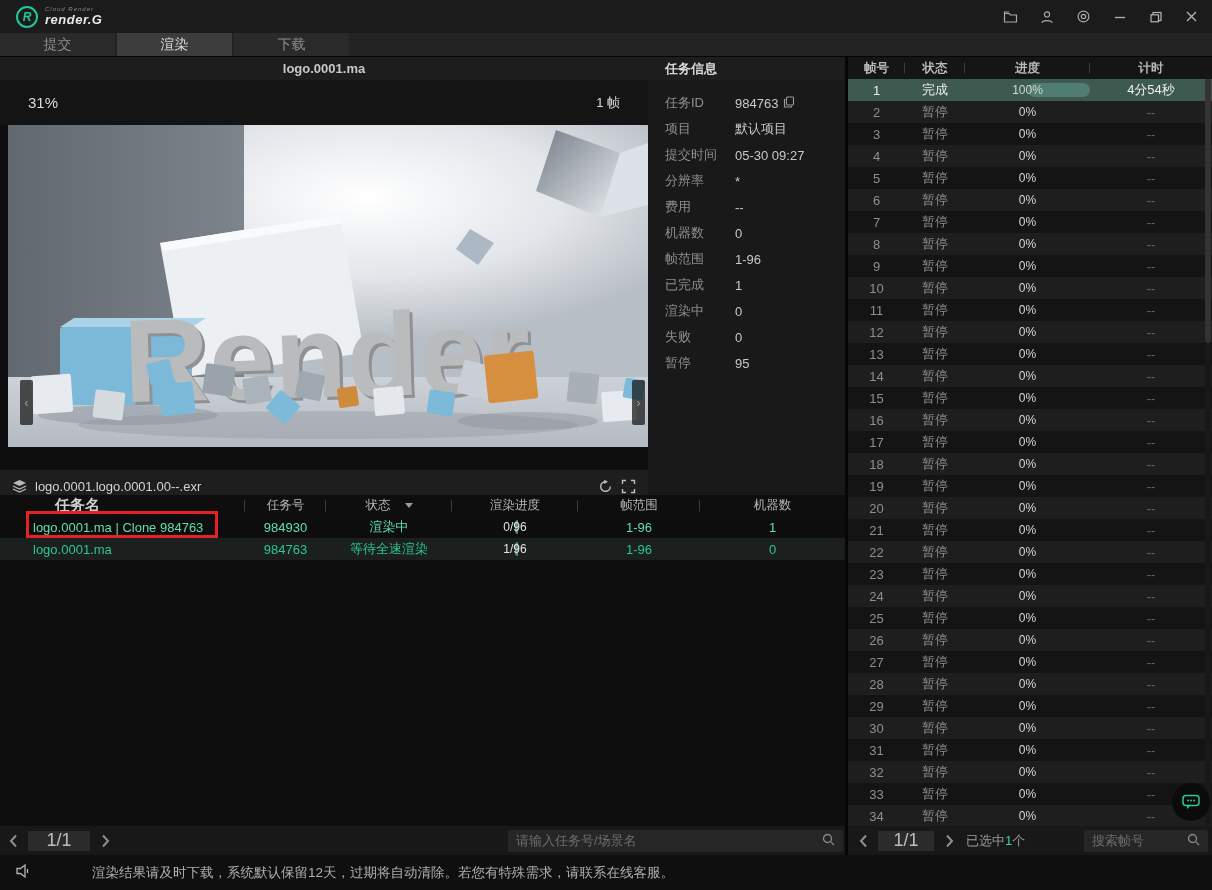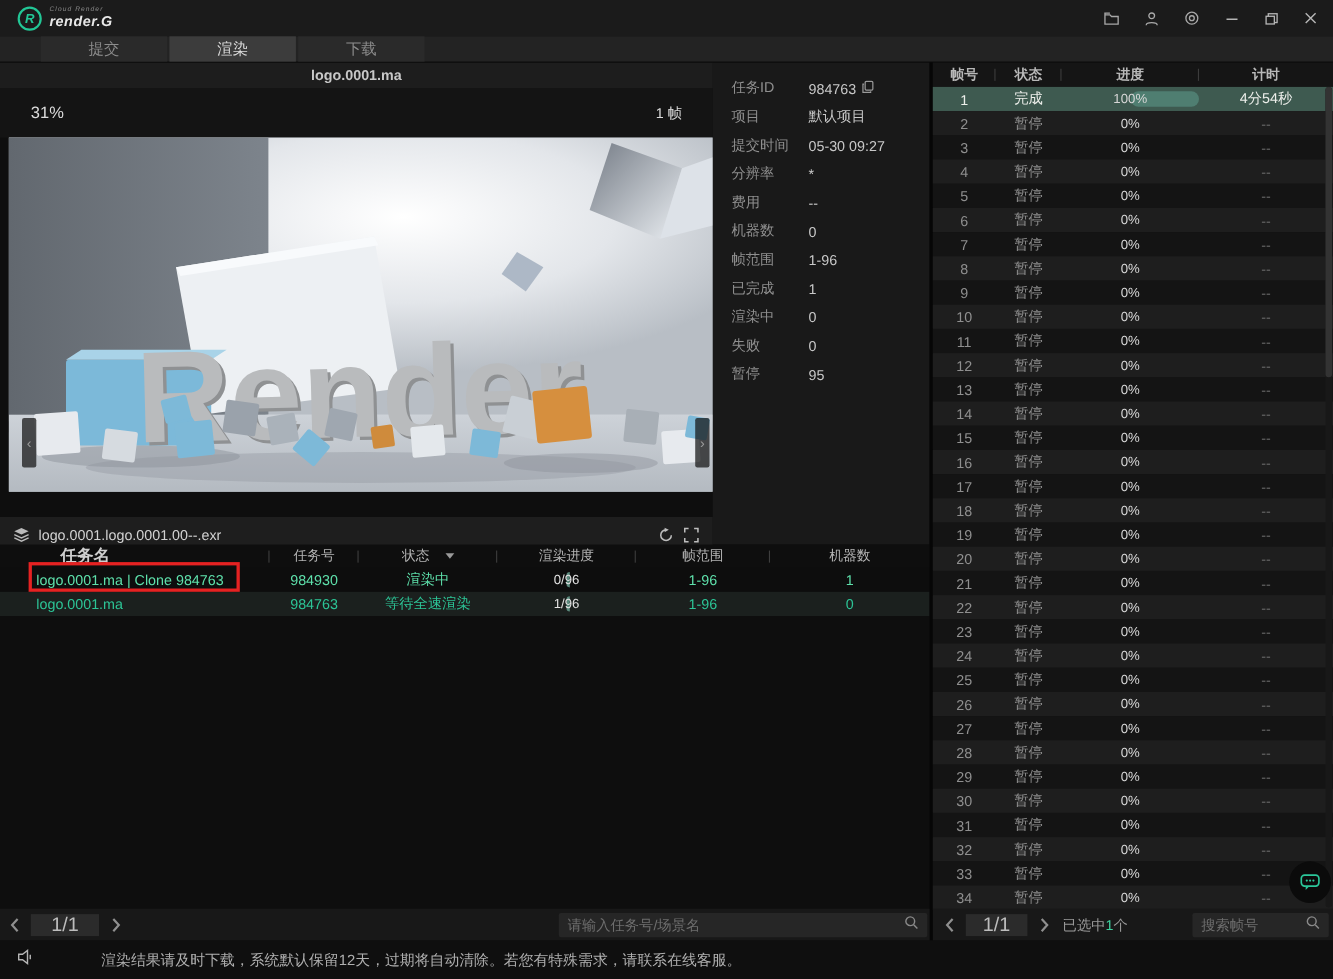--- a/index.html
+++ b/index.html
@@ -9,21 +9,21 @@
   
   .titlebar { position:absolute; left:0; top:0; width:1212px; height:33px; background:#1b1b1b; display:flex; align-items:center; }
   .logo-wrap { display:flex; align-items:center; gap:7px; margin-left:16px; }
   .logo-circle { width:22px; height:22px; border:2px solid #22c796; border-radius:50%; display:flex; align-items:center; justify-content:center; color:#22c796; font-weight:bold; font-style:italic; font-size:12px; }
   .logo-sub { font-size:6px; color:#8a8a8a; font-style:italic; letter-spacing:1px; }
   .logo-main { font-size:13px; color:#e8e8e8; font-weight:bold; font-style:italic; letter-spacing:0.5px; }
   .win-icons { margin-left:auto; display:flex; align-items:center; gap:22px; margin-right:14px; }
   .win-icons svg { display:block; }
 
   
-  .tabbar { position:absolute; left:0; top:33px; width:1212px; height:24px; background:#232323; display:flex; align-items:stretch; border-bottom:1px solid #050505;padding-left:37px; }
+  .tabbar { position:absolute; left:0; top:33px; width:1212px; height:24px; background:#232323; display:flex; align-items:stretch; border-bottom:1px solid #050505; }
   .tab { width:115px; margin-right:2px; background:#2a2a2a; color:#8d8d8d; font-size:14px; display:flex; align-items:center; justify-content:center; cursor:pointer; }
   .tab.active { background:#3c3c3c; color:#dedede; }
   .net-area { margin-left:auto; display:flex; align-items:center; gap:14px; margin-right:12px; color:#949494; font-size:13px; }
   .net-div { width:1px; height:12px; background:#4a4a4a; }
   .layout-icons { display:flex; gap:12px; align-items:center; }
 
   
   .preview-title { position:absolute; left:0; top:57px; width:648px; height:23px; background:#1d1d1d; color:#c8c8c8; font-size:13px; font-weight:bold; display:flex; align-items:center; justify-content:center; }
   .preview-meta { position:absolute; left:0; top:80px; width:648px; height:45px; background:#141414; display:flex; align-items:center; justify-content:space-between; padding:0 28px; color:#dcdcdc; }
   .pm-left { font-size:15px; }
@@ -250,20 +250,21 @@
         </svg>
       </span>
     <span>
         <svg width="15" height="15" viewBox="0 0 15 15" fill="none" stroke="#bdbdbd" stroke-width="1.4">
           <path d="M1.5 5 V1.5 H5 M10 1.5 H13.5 V5 M13.5 10 V13.5 H10 M5 13.5 H1.5 V10"></path>
         </svg>
       </span>
   </div>
 
   <div class="info-panel">
+    <div class="info-head">任务信息</div>
     <div class="info-rows">
         <div class="info-row">
           <span class="info-label">任务ID</span>
           <span class="info-value">984763<span><svg width="12" height="12" viewBox="0 0 12 12">
                 <rect x="3.5" y="1" width="7" height="8" rx="1" fill="none" stroke="#9a9a9a" stroke-width="1.1"></rect>
                 <path d="M2.5 3.5 H1.5 V11 H8.5 V10" fill="none" stroke="#9a9a9a" stroke-width="1.1"></path>
               </svg></span></span>
         </div>
         <div class="info-row">
           <span class="info-label">项目</span>

